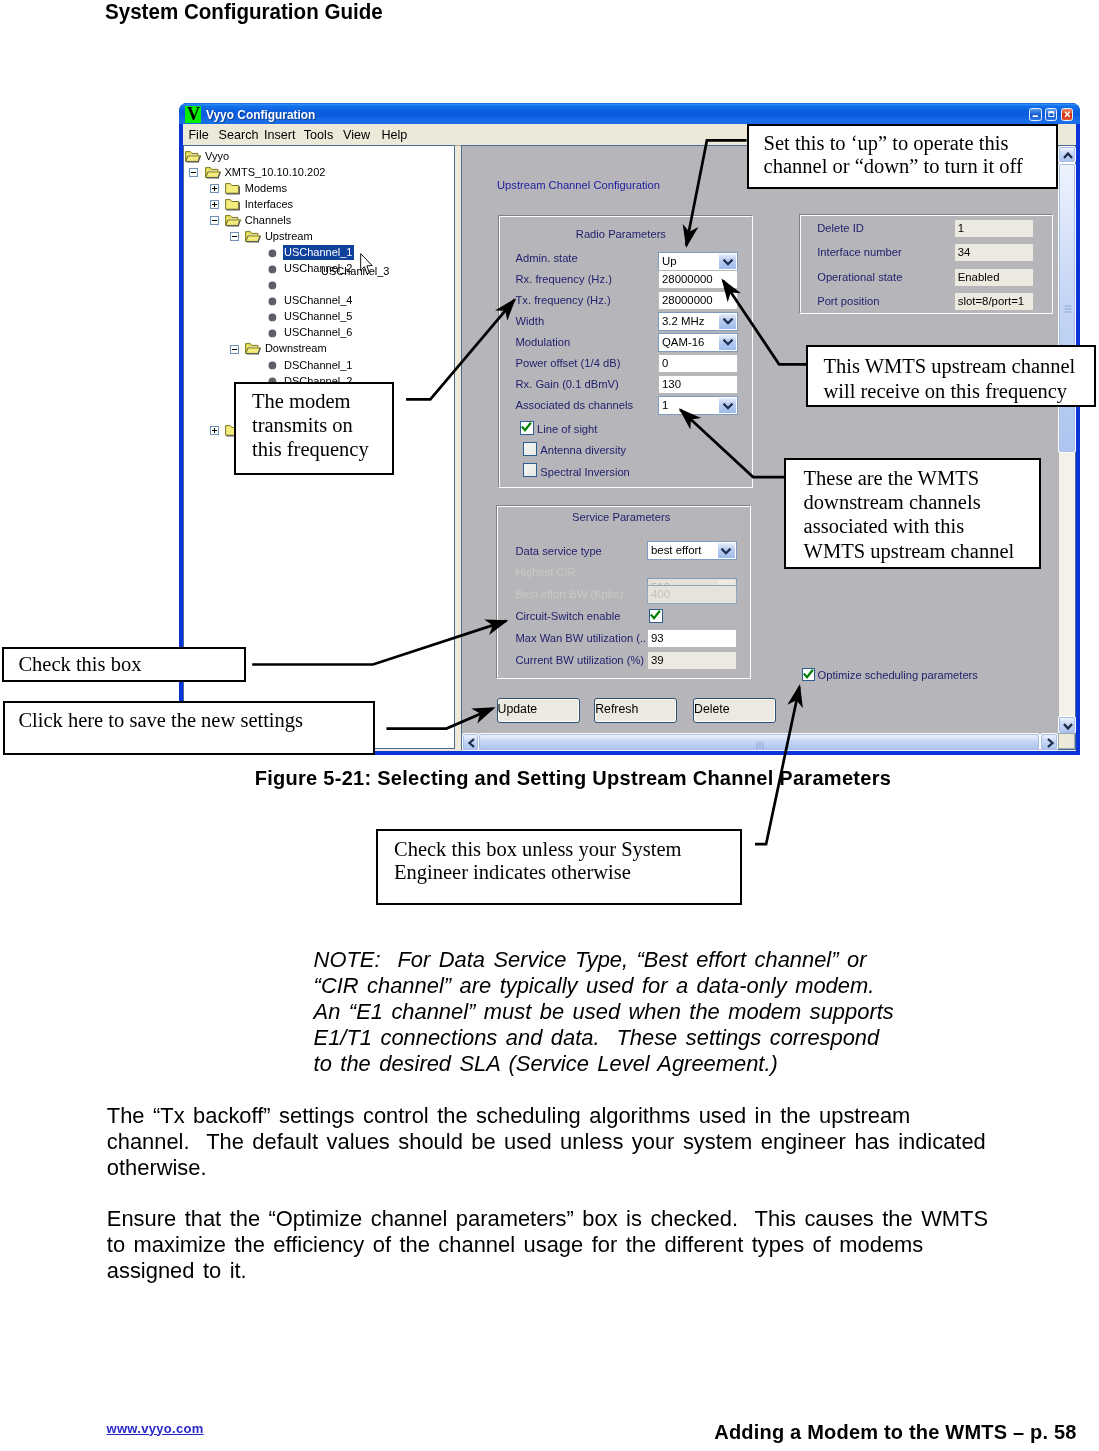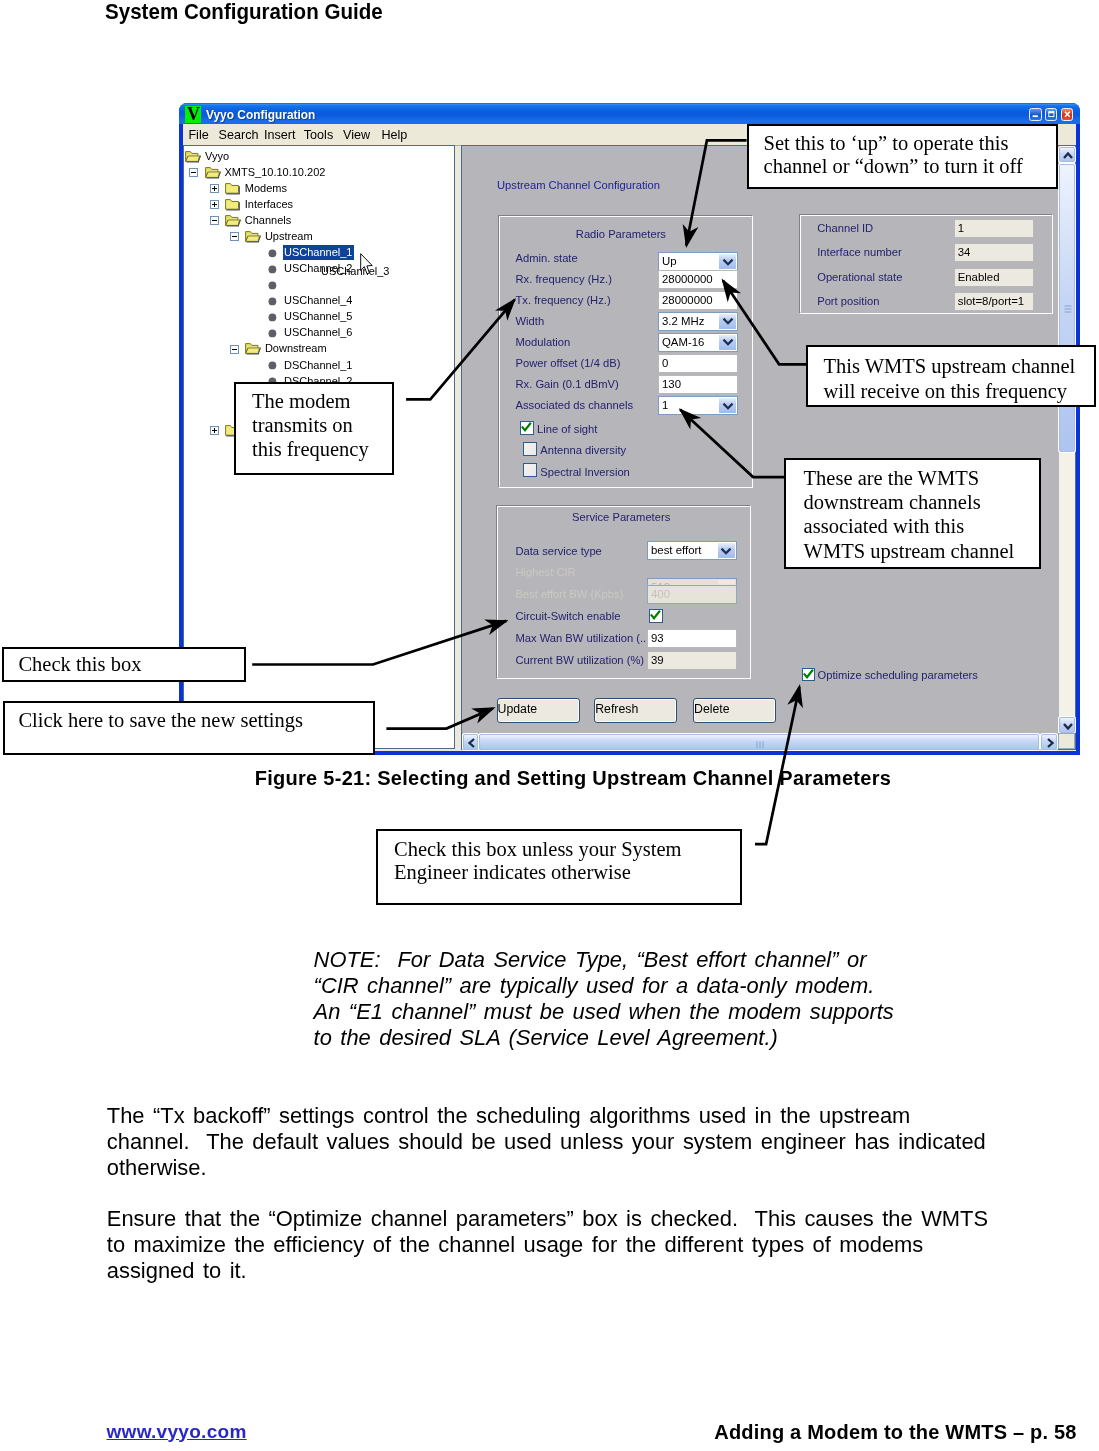--- a/index.html
+++ b/index.html
@@ -6,21 +6,21 @@
   body{width:1099px;height:1451px;background:#fff;font-family:"Liberation Sans",sans-serif;position:relative;overflow:hidden;}
   .abs{position:absolute;}
 
   
   #page-title{position:absolute;left:105.4px;top:-1.5px;font-size:22px;font-weight:bold;color:#000;transform:scaleX(0.935);transform-origin:left top;}
   #figure-caption{position:absolute;left:254.7px;top:767.4px;font-size:20px;font-weight:bold;color:#000;letter-spacing:0.28px;white-space:nowrap;}
   .bodytext{font-size:21.9px;color:#000;line-height:26.1px;word-spacing:2.4px;letter-spacing:0;white-space:pre;}
   #note-block{position:absolute;left:313.6px;top:946.5px;width:680px;font-style:italic;font-size:21.9px;line-height:26.2px;color:#000;word-spacing:2.4px;white-space:pre;}
   #para1{position:absolute;left:106.8px;top:1103.3px;width:960px;}
   #para2{position:absolute;left:106.8px;top:1205.5px;width:960px;}
-  #footer-url{position:absolute;left:106.5px;top:1420.5px;font-size:19px;font-weight:bold;color:#2828c8;text-decoration:underline;letter-spacing:0.3px;}
+  #footer-url{position:absolute;left:106.5px;top:1420.5px;font-size:13px;font-weight:bold;color:#2828c8;text-decoration:underline;letter-spacing:0.3px;}
   #footer-right{position:absolute;left:714.3px;top:1421px;font-size:20px;font-weight:bold;color:#000;letter-spacing:0.2px;white-space:nowrap;}
 
   
   #app-window{position:absolute;left:179px;top:103px;width:901px;height:652px;}
   #win-border{position:absolute;left:0;top:0;width:901px;height:652px;box-sizing:border-box;
      background:linear-gradient(to right,#0a34d8,#0a34d8);border-radius:8px 8px 0 0;}
   #titlebar{position:absolute;left:0;top:0;width:901px;height:20.5px;box-sizing:border-box;
      background:linear-gradient(to bottom,#0e5ed6 0%,#2f8ef5 6%,#1472ea 14%,#0a5ede 40%,#0a5ade 55%,#1a6fe8 88%,#1a6ae6 100%);
      border-radius:8px 8px 0 0;}
   #title-text{position:absolute;left:27.1px;top:4px;font-size:12.8px;font-weight:bold;color:#fff;
@@ -263,21 +263,21 @@
           <svg width="13" height="13" viewBox="0 0 13 13" style="position:absolute;left:-1px;top:-1px">
             <path d="M2.6 6.4 L5 9.2 L10.2 2.6" fill="none" stroke="#008000" stroke-width="2.2" stroke-linecap="square"></path>
           </svg>
         </div>
   <div class="flabel" style="left:75.1px;top:276.8px">Line of sight</div>
   <div class="cbx" style="left:60.9px;top:295.5px"></div>
   <div class="flabel" style="left:78.3px;top:298.1px">Antenna diversity</div>
   <div class="cbx" style="left:60.9px;top:316.8px"></div>
   <div class="flabel" style="left:78.3px;top:319.4px">Spectral Inversion</div>
 <div class="groupbox" style="left:336.9px;top:68.0px;width:254.6px;height:99.3px"></div>
-  <div class="flabel" style="left:355.2px;top:75.6px">Channel ID</div>
+  <div class="flabel" style="left:355.2px;top:75.6px">Delete ID</div>
   <div class="tbox ro" style="left:491.7px;top:72.3px;width:80px;height:19.3px">1</div>
   <div class="flabel" style="left:355.2px;top:100.0px">Interface number</div>
   <div class="tbox ro" style="left:491.7px;top:96.7px;width:80px;height:19.3px">34</div>
   <div class="flabel" style="left:355.2px;top:124.5px">Operational state</div>
   <div class="tbox ro" style="left:491.7px;top:121.2px;width:80px;height:19.3px">Enabled</div>
   <div class="flabel" style="left:355.2px;top:148.9px">Port position</div>
   <div class="tbox ro" style="left:491.7px;top:145.6px;width:80px;height:19.3px">slot=8/port=1</div>
 <div class="groupbox" style="left:34.1px;top:358.9px;width:255.1px;height:173.5px"></div>
 <div class="grouptitle" style="left:31.6px;top:364.3px;width:255.1px;text-align:center">Service Parameters</div>
   <div class="flabel" style="left:53.4px;top:398.3px">Data service type</div>
@@ -382,21 +382,21 @@
 <path d="M406.1 399.4 L430.3 399.4 L514.7 299.5" stroke="#000" stroke-width="2.7" fill="none" stroke-linejoin="miter"></path>
 <polygon points="516.0,298.0 507.3,320.7 505.3,310.7 495.0,310.4" fill="#000"></polygon>
 <path d="M252.2 664.5 L373.0 664.5 L506.2 620.9" stroke="#000" stroke-width="2.7" fill="none" stroke-linejoin="miter"></path>
 <polygon points="508.5,620.2 489.1,634.9 492.7,625.3 484.2,619.6" fill="#000"></polygon>
 <path d="M386.4 728.6 L446.4 728.6 L492.8 708.4" stroke="#000" stroke-width="2.7" fill="none" stroke-linejoin="miter"></path>
 <polygon points="495.5,707.3 477.3,723.4 480.2,713.6 471.2,708.6" fill="#000"></polygon>
 <path d="M755.0 844.1 L766.1 844.1 L799.4 687.0" stroke="#000" stroke-width="2.7" fill="none" stroke-linejoin="miter"></path>
 <polygon points="800.0,684.0 802.9,708.2 796.5,700.2 787.3,704.8" fill="#000"></polygon>
 </svg>
 <div id="figure-caption">Figure 5-21: Selecting and Setting Upstream Channel Parameters</div>
-<div id="note-block"><div>NOTE:  For Data Service Type, “Best effort channel” or</div><div>“CIR channel” are typically used for a data-only modem.</div><div>An “E1 channel” must be used when the modem supports</div><div>to the desired SLA (Service Level Agreement.)</div></div>
+<div id="note-block"><div>NOTE:  For Data Service Type, “Best effort channel” or</div><div>“CIR channel” are typically used for a data-only modem.</div><div>An “E1 channel” must be used when the modem supports</div><div>E1/T1 connections and data.  These settings correspond</div><div>to the desired SLA (Service Level Agreement.)</div></div>
 <div id="para1" class="bodytext">The “Tx backoff” settings control the scheduling algorithms used in the upstream
 channel.  The default values should be used unless your system engineer has indicated
 otherwise.</div>
 <div id="para2" class="bodytext">Ensure that the “Optimize channel parameters” box is checked.  This causes the WMTS
 to maximize the efficiency of the channel usage for the different types of modems
 assigned to it.</div>
 <div id="footer-url">www.vyyo.com</div>
 <div id="footer-right">Adding a Modem to the WMTS – p. 58</div>
 
 </body></html>

